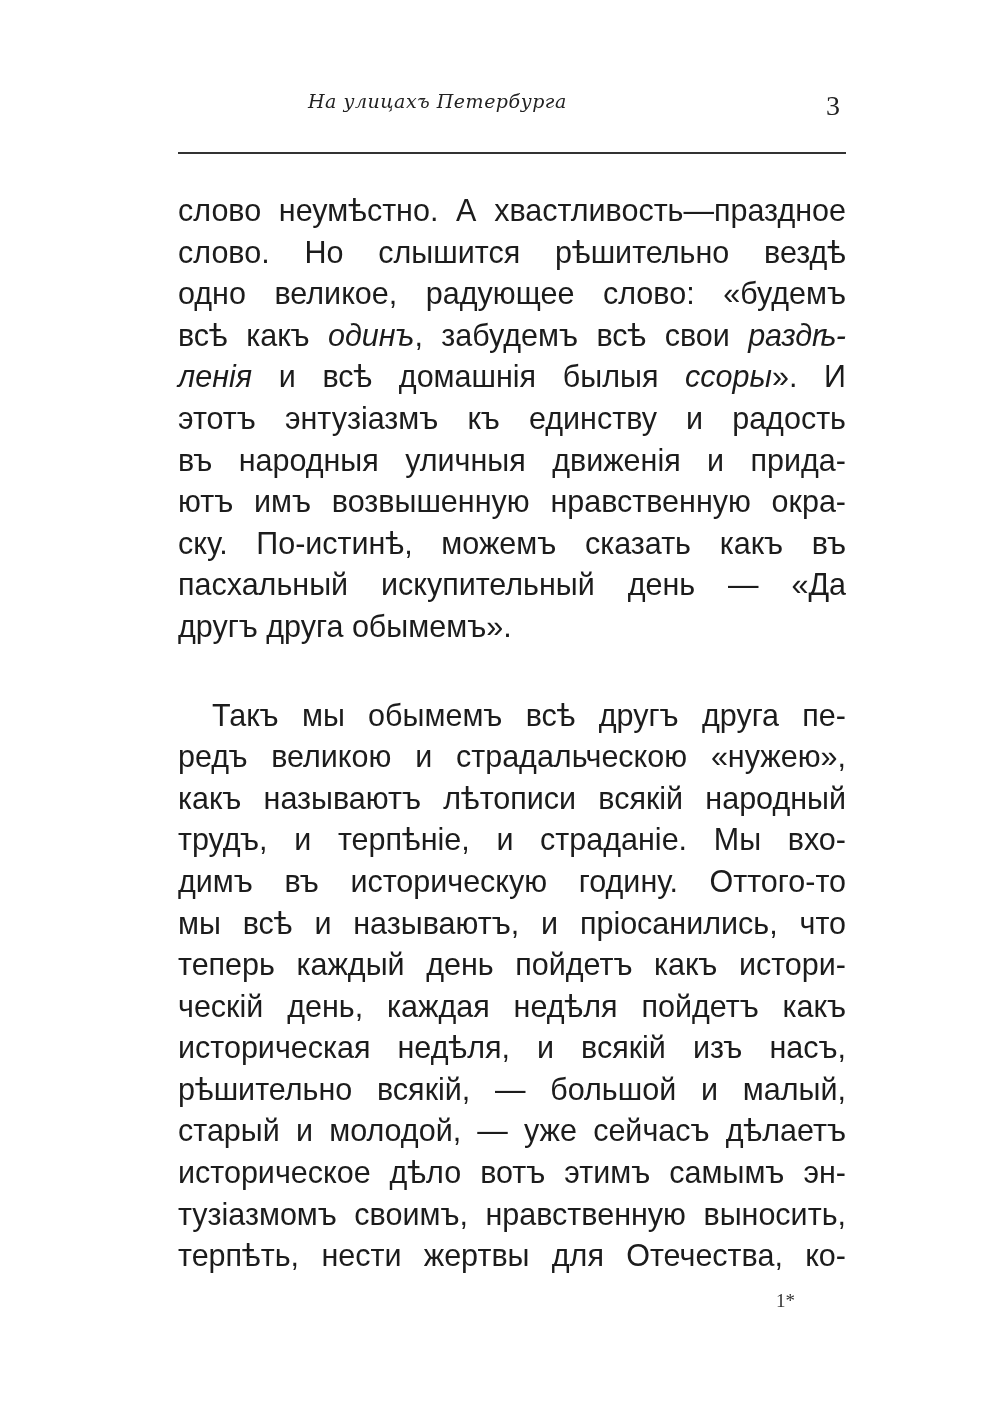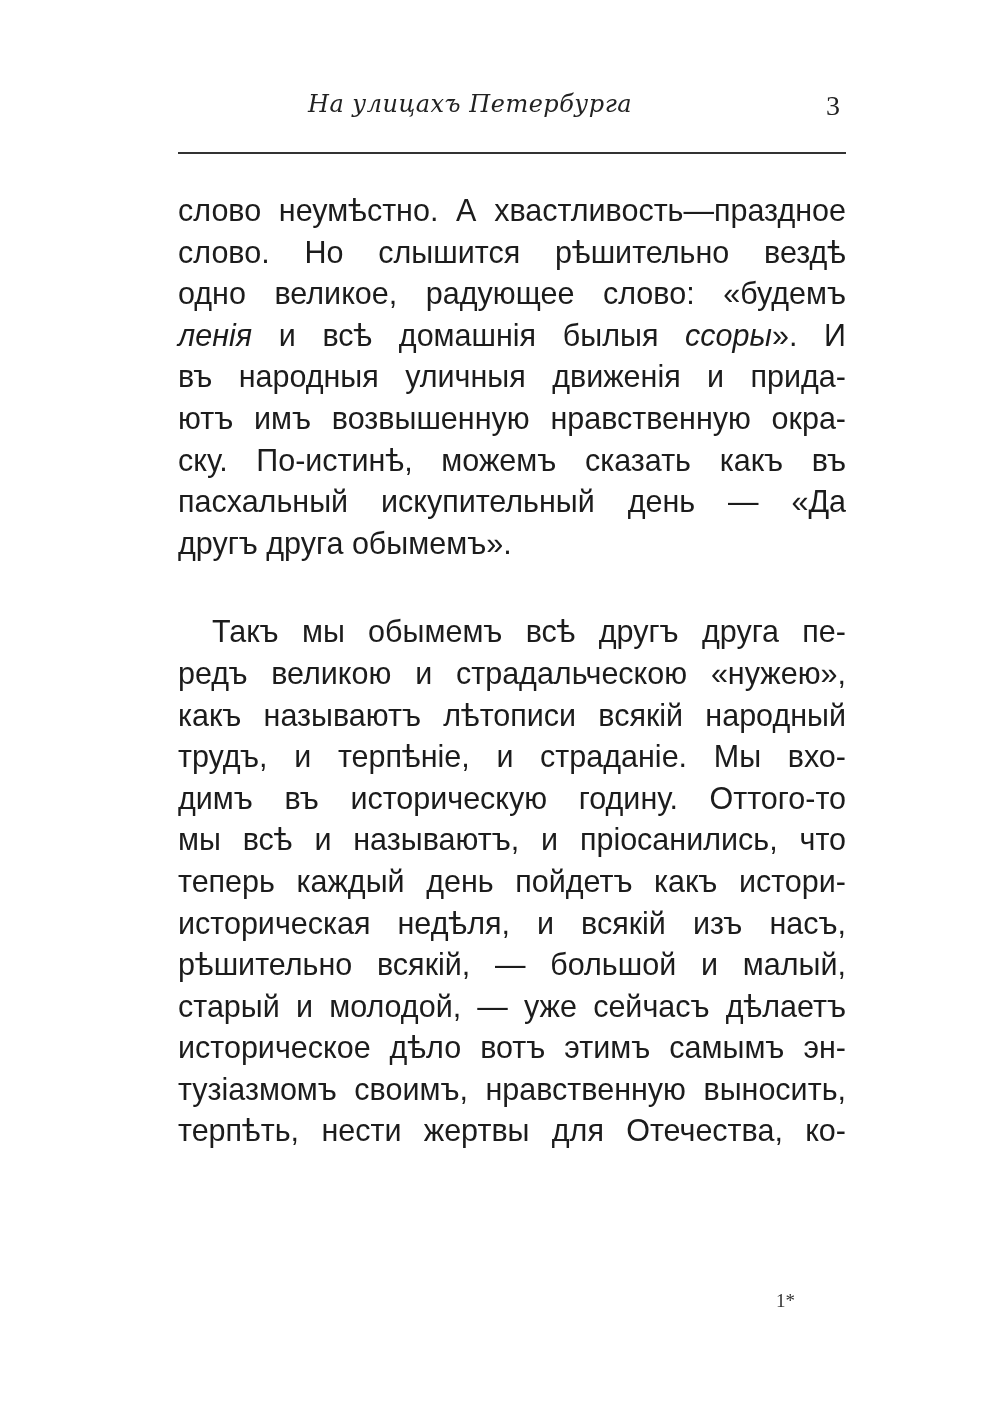--- a/index.html
+++ b/index.html
@@ -1,18 +1,18 @@
 <!DOCTYPE html>
 <html><head>
 <meta charset="utf-8">
 <style>
   html, body { margin:0; padding:0; }
   body { width:1000px; height:1418px; background:#ffffff; position:relative; overflow:hidden; color:#1a1a1a; }
   .header { position:absolute; left:178px; top:90px; width:668px; height:50px; }
-  .running-title { position:absolute; left:130px; top:0; font-family:"DejaVu Serif", serif; font-style:italic; font-size:24px; letter-spacing:0.5px; color:#222; }
+  .running-title { position:absolute; left:130px; top:0; font-family:"DejaVu Serif", serif; font-style:italic; font-size:19px; letter-spacing:0.5px; color:#222; }
   .page-num { position:absolute; right:6px; top:0; font-family:"Liberation Serif", serif; font-size:28px; color:#222; }
   .rule { position:absolute; left:178px; top:152px; width:668px; height:2px; background:#333; }
   .body-text { position:absolute; left:178px; top:190px; width:668px; font-family:Liberation Sans, sans-serif; font-size:30.5px; line-height:41.6px; color:#1c1c1c; }
   .line { display:block; white-space:nowrap; text-align:justify; text-align-last:justify; height:41.6px; }
   .line.last { text-align-last:left; }
   .line.indent { padding-left:34px;margin-top:44px; }
   .gap { height:3px; }
   .it { font-style:italic; }
   .signature { position:absolute; left:776px; top:1290px; font-family:"Liberation Serif", serif; font-size:19px; color:#333; }
 </style>
@@ -23,36 +23,39 @@
   <span class="running-title">На улицахъ Петербурга</span>
   <span class="page-num">3</span>
 </div>
 <div class="rule"></div>
 
 <div class="body-text" id="body">
     <div>
       <span class="line">слово неумѣстно. А хвастливость—праздное</span>
       <span class="line">слово. Но слышится рѣшительно вездѣ</span>
       <span class="line">одно великое, радующее слово: «будемъ</span>
+      <span class="line">всѣ какъ <span class="it">одинъ</span>, забудемъ всѣ свои <span class="it">раздѣ-</span></span>
       <span class="line"><span class="it">ленія</span> и всѣ домашнія былыя <span class="it">ссоры</span>». И</span>
+      <span class="line">этотъ энтузіазмъ къ единству и радость</span>
       <span class="line">въ народныя уличныя движенія и прида-</span>
       <span class="line">ютъ имъ возвышенную нравственную окра-</span>
       <span class="line">ску. По-истинѣ, можемъ сказать какъ въ</span>
       <span class="line">пасхальный искупительный день — «Да</span>
       <span class="line last">другъ друга обымемъ».</span>
     </div>
     <div class="gap"></div>
     <div>
       <span class="line indent">Такъ мы обымемъ всѣ другъ друга пе-</span>
       <span class="line">редъ великою и страдальческою «нужею»,</span>
       <span class="line">какъ называютъ лѣтописи всякій народный</span>
       <span class="line">трудъ, и терпѣніе, и страданіе. Мы вхо-</span>
       <span class="line">димъ въ историческую годину. Оттого-то</span>
       <span class="line">мы всѣ и называютъ, и пріосанились, что</span>
       <span class="line">теперь каждый день пойдетъ какъ истори-</span>
+      <span class="line">ческій день, каждая недѣля пойдетъ какъ</span>
       <span class="line">историческая недѣля, и всякій изъ насъ,</span>
       <span class="line">рѣшительно всякій, — большой и малый,</span>
       <span class="line">старый и молодой, — уже сейчасъ дѣлаетъ</span>
       <span class="line">историческое дѣло вотъ этимъ самымъ эн-</span>
       <span class="line">тузіазмомъ своимъ, нравственную выносить,</span>
       <span class="line">терпѣть, нести жертвы для Отечества, ко-</span>
     </div>
   </div>
 
 <div class="signature">1*</div>

